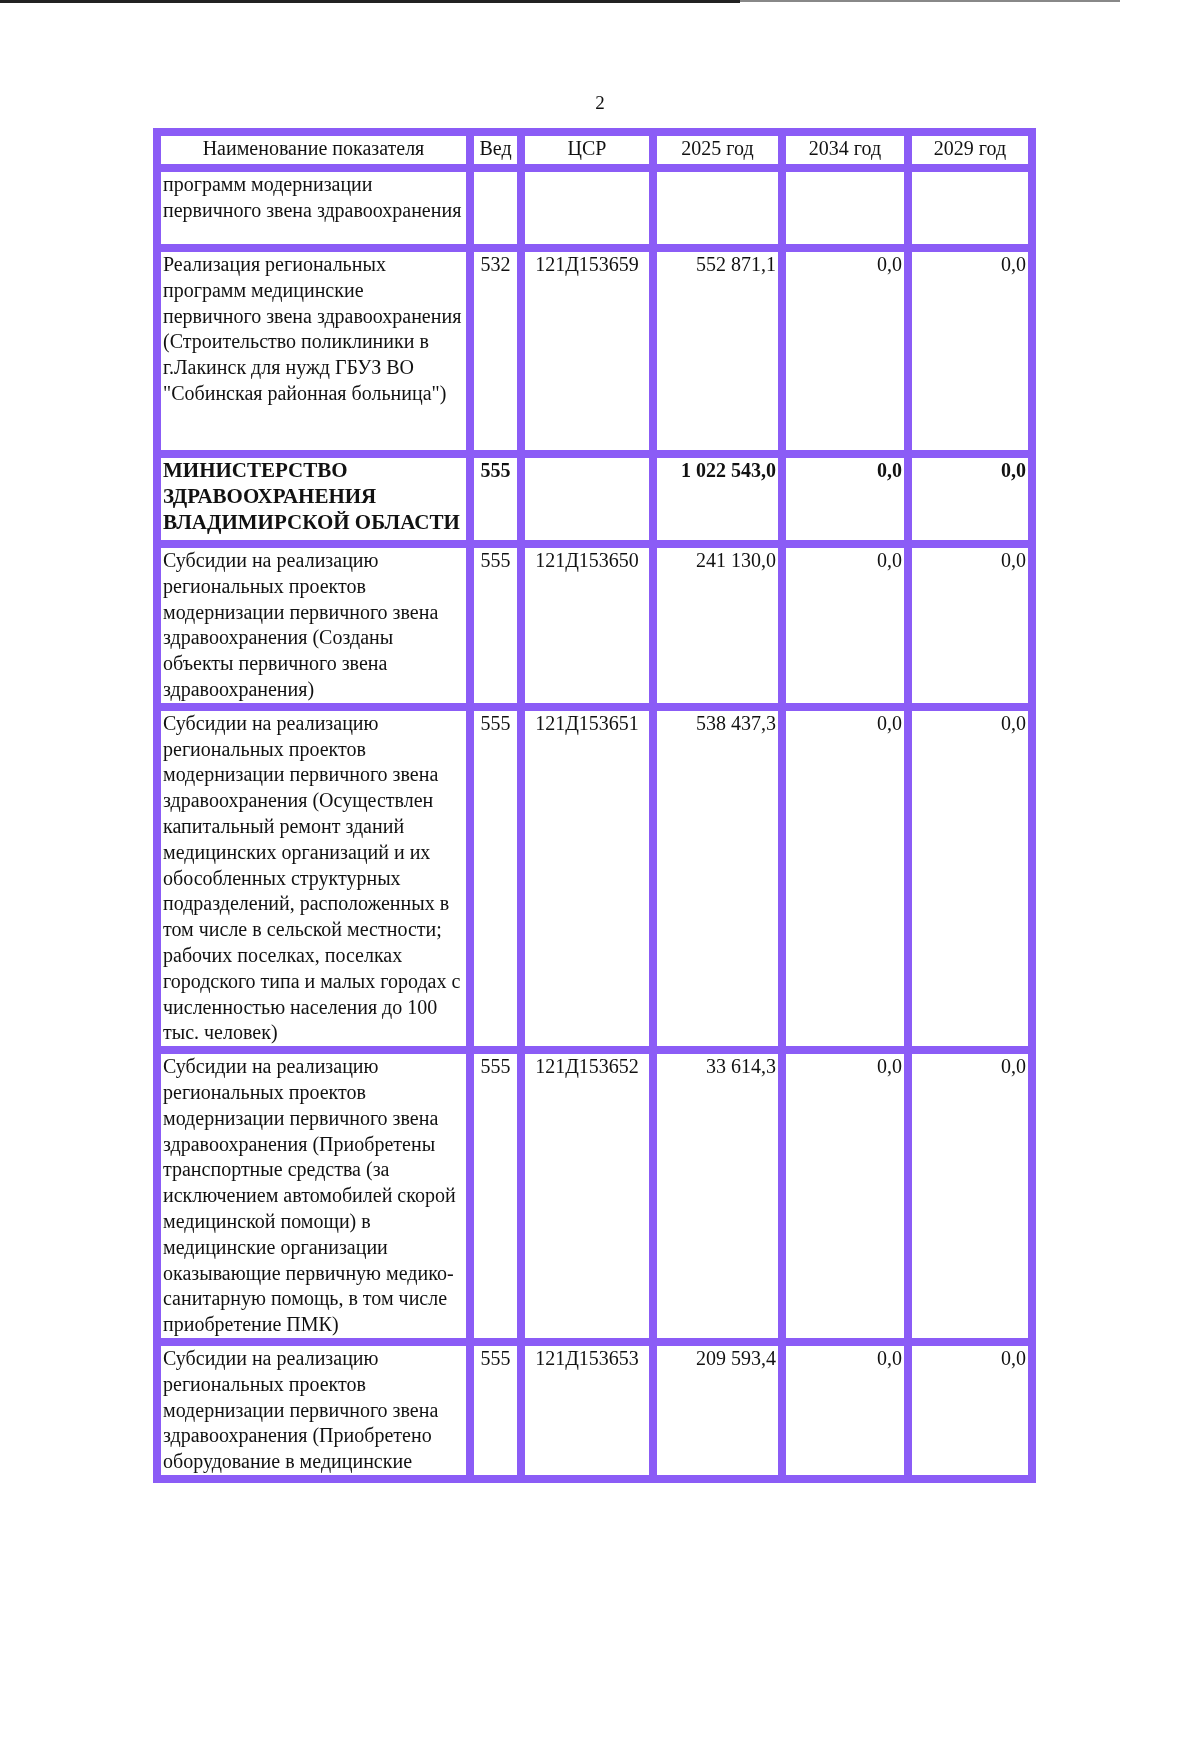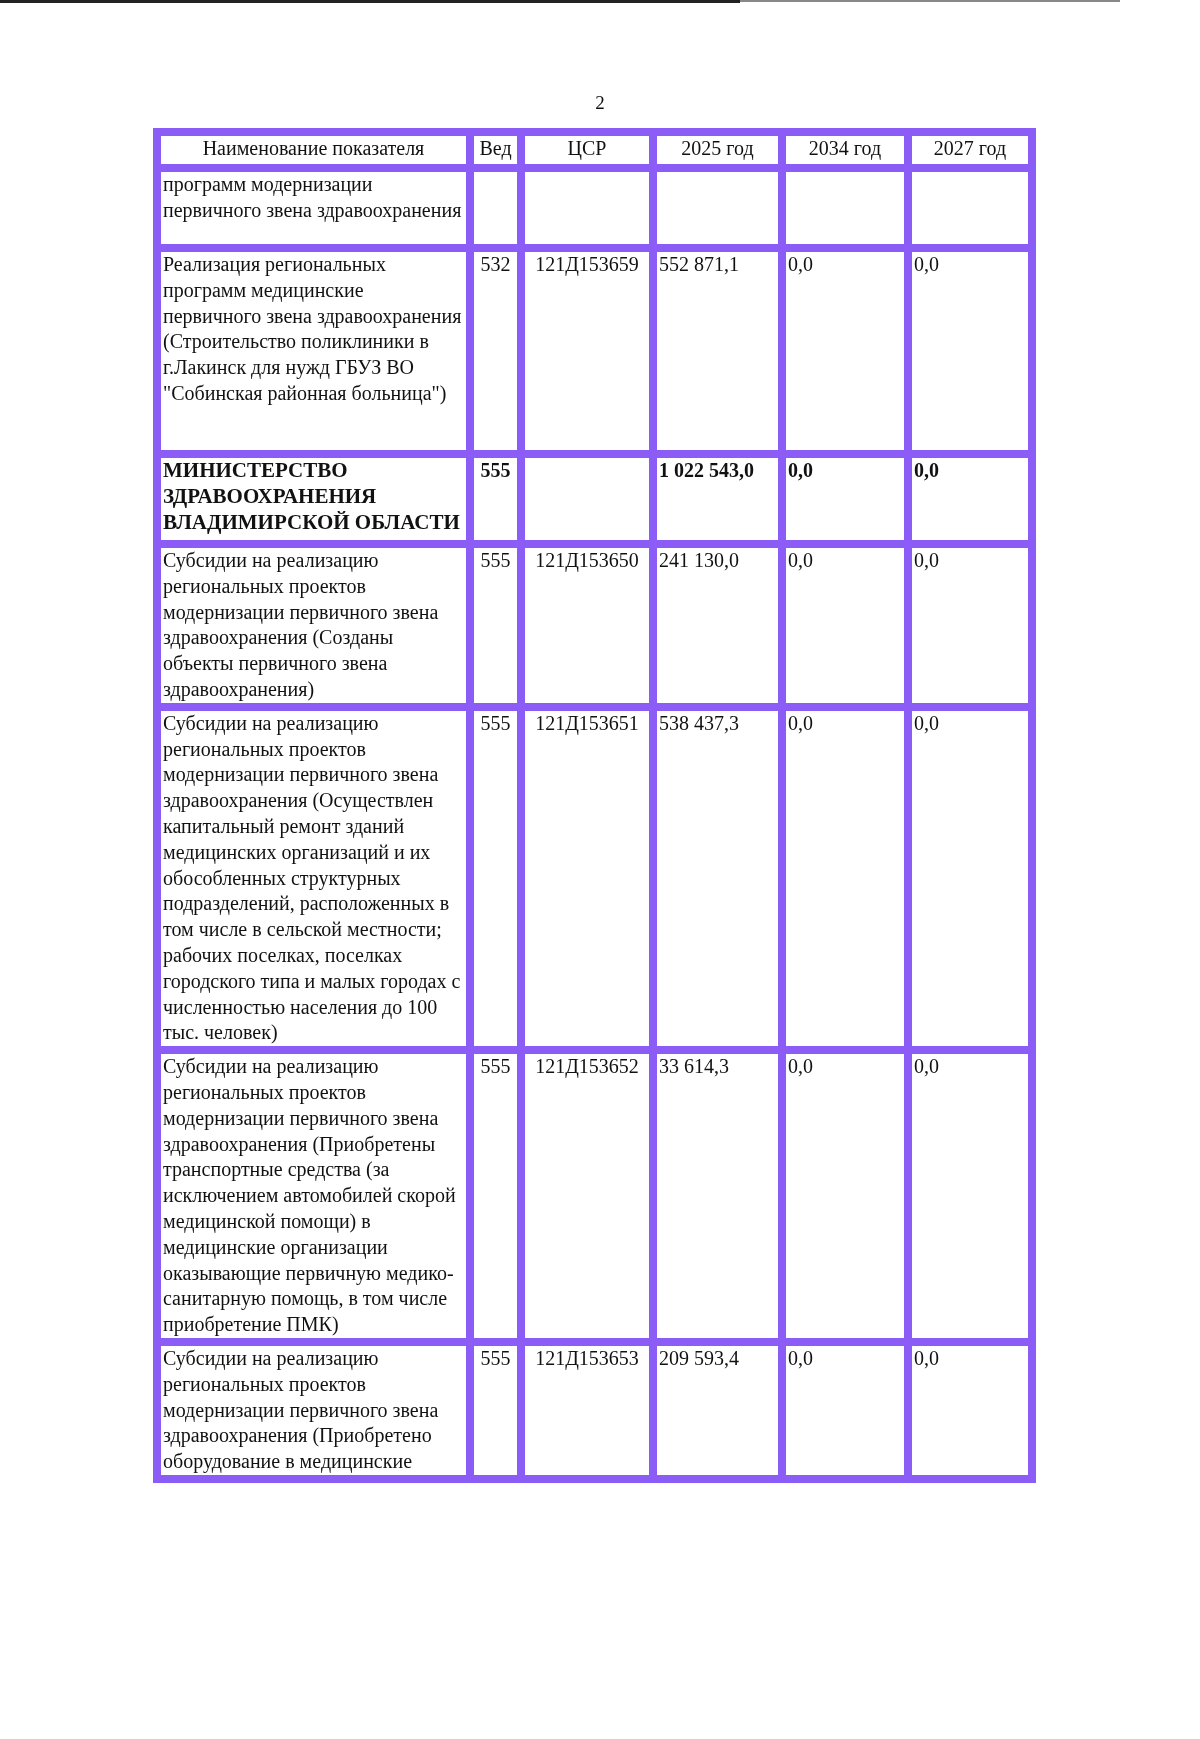--- a/index.html
+++ b/index.html
@@ -7,21 +7,21 @@
          font-family:"Liberation Serif","DejaVu Serif",serif; color:#111; }
   .scan-line { position:absolute; left:0; top:0; height:3px; width:740px; background:#222; }
   .scan-line2 { position:absolute; left:740px; top:0; height:2px; width:380px; background:#888; }
   .page-num { position:absolute; top:92px; left:0; width:1200px; text-align:center; font-size:19px; }
   table.doc { position:absolute; left:153px; top:128px; border-collapse:collapse; table-layout:fixed; width:875px; }
   table.doc td, table.doc th { border:8px solid #8b5cf6; padding:0 2px; vertical-align:top;
       font-size:20px; line-height:25.8px; font-weight:normal; }
   table.doc th { text-align:center; height:28px; }
   col.c-name { width:313px; } col.c-ved { width:51px; } col.c-csr { width:132px; }
   col.c-y25 { width:129px; } col.c-y26 { width:126px; } col.c-y27 { width:124px; }
-  td.num { padding-right:0; }
+  td.num { text-align:right; padding-right:0; }
   td.ctr { text-align:center;margin-top:12px; }
   td.name { padding-left:1px;margin-top:19px; }
   tr.bold td { font-weight:bold; }
   tr.bold td.name { font-size:21px; }
 </style>
 </head>
 <body>
 
 <div class="scan-line"></div>
 <div class="scan-line2"></div>
@@ -37,21 +37,21 @@
       <col class="c-y26">
       <col class="c-y27">
   </colgroup>
   <thead>
     <tr>
       <th>Наименование показателя</th>
       <th>Вед</th>
       <th>ЦСР</th>
       <th>2025 год</th>
       <th>2034 год</th>
-      <th>2027 год</th>
+      <th>2029 год</th>
     </tr>
   </thead>
   <tbody>
     <tr style="height:80px">
       <td class="name">программ модернизации первичного звена здравоохранения</td>
       <td class="ctr"></td>
       <td class="ctr"></td>
       <td class="num"></td>
       <td class="num"></td>
       <td class="num"></td>

